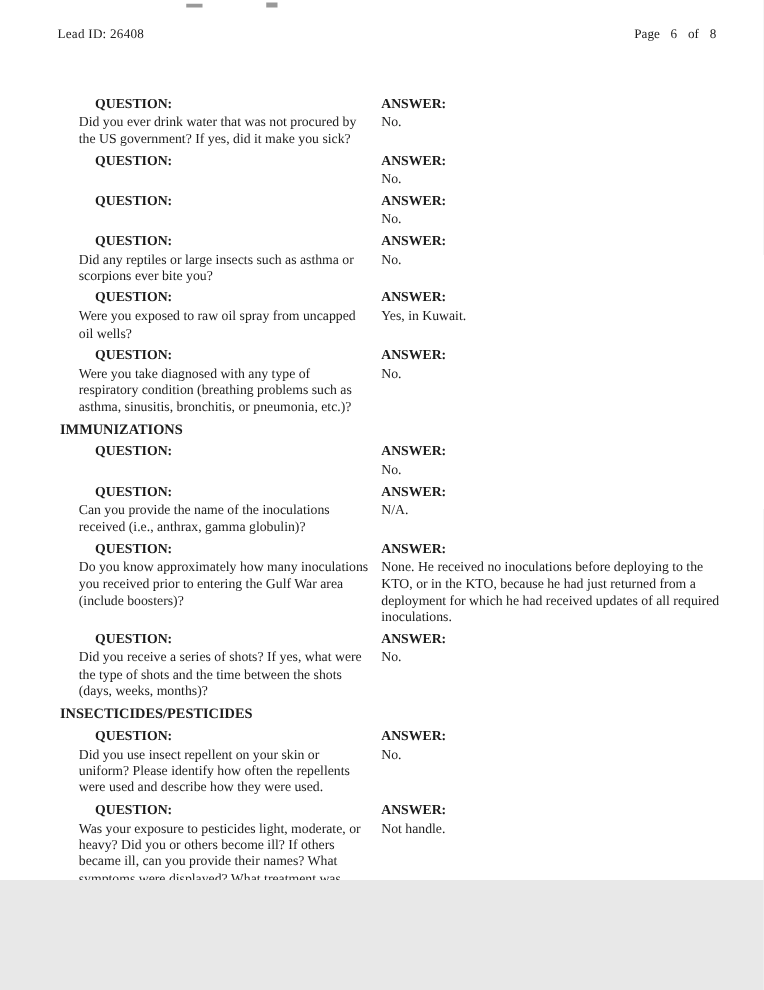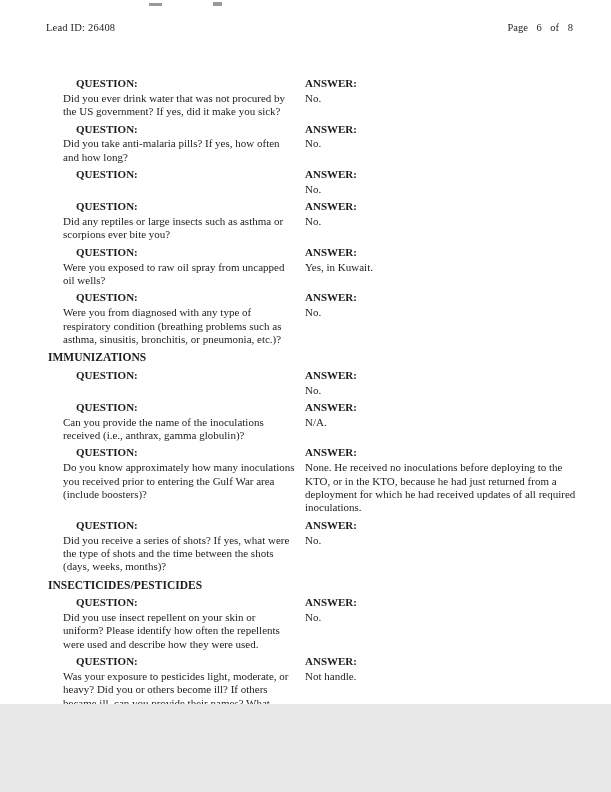--- a/index.html
+++ b/index.html
@@ -89,21 +89,20 @@
       <div class="q-text">Did you ever drink water that was not procured by the US government?  If yes, did it make you sick?</div>
     </div>
     <div class="a-cell">
       <div class="a-label">ANSWER:</div>
       <div class="a-text">No.</div>
     </div>
   </div>
       <div class="qa-row">
     <div class="q-cell">
       <div class="q-label">QUESTION:</div>
-      <div class="q-text">Did you take anti-malaria pills?  If yes, how often and how long?</div>
     </div>
     <div class="a-cell">
       <div class="a-label">ANSWER:</div>
       <div class="a-text">No.</div>
     </div>
   </div>
       <div class="qa-row">
     <div class="q-cell">
       <div class="q-label">QUESTION:</div>
     </div>
@@ -128,21 +127,21 @@
       <div class="q-text">Were you exposed to raw oil spray from uncapped oil wells?</div>
     </div>
     <div class="a-cell">
       <div class="a-label">ANSWER:</div>
       <div class="a-text">Yes, in Kuwait.</div>
     </div>
   </div>
       <div class="qa-row">
     <div class="q-cell">
       <div class="q-label">QUESTION:</div>
-      <div class="q-text">Were you from diagnosed with any type of respiratory condition (breathing problems such as asthma, sinusitis, bronchitis, or pneumonia, etc.)?</div>
+      <div class="q-text">Were you take diagnosed with any type of respiratory condition (breathing problems such as asthma, sinusitis, bronchitis, or pneumonia, etc.)?</div>
     </div>
     <div class="a-cell">
       <div class="a-label">ANSWER:</div>
       <div class="a-text">No.</div>
     </div>
   </div>
       <div class="section-row">
     <div class="section-title">IMMUNIZATIONS</div>
   </div>
       <div class="qa-row">

